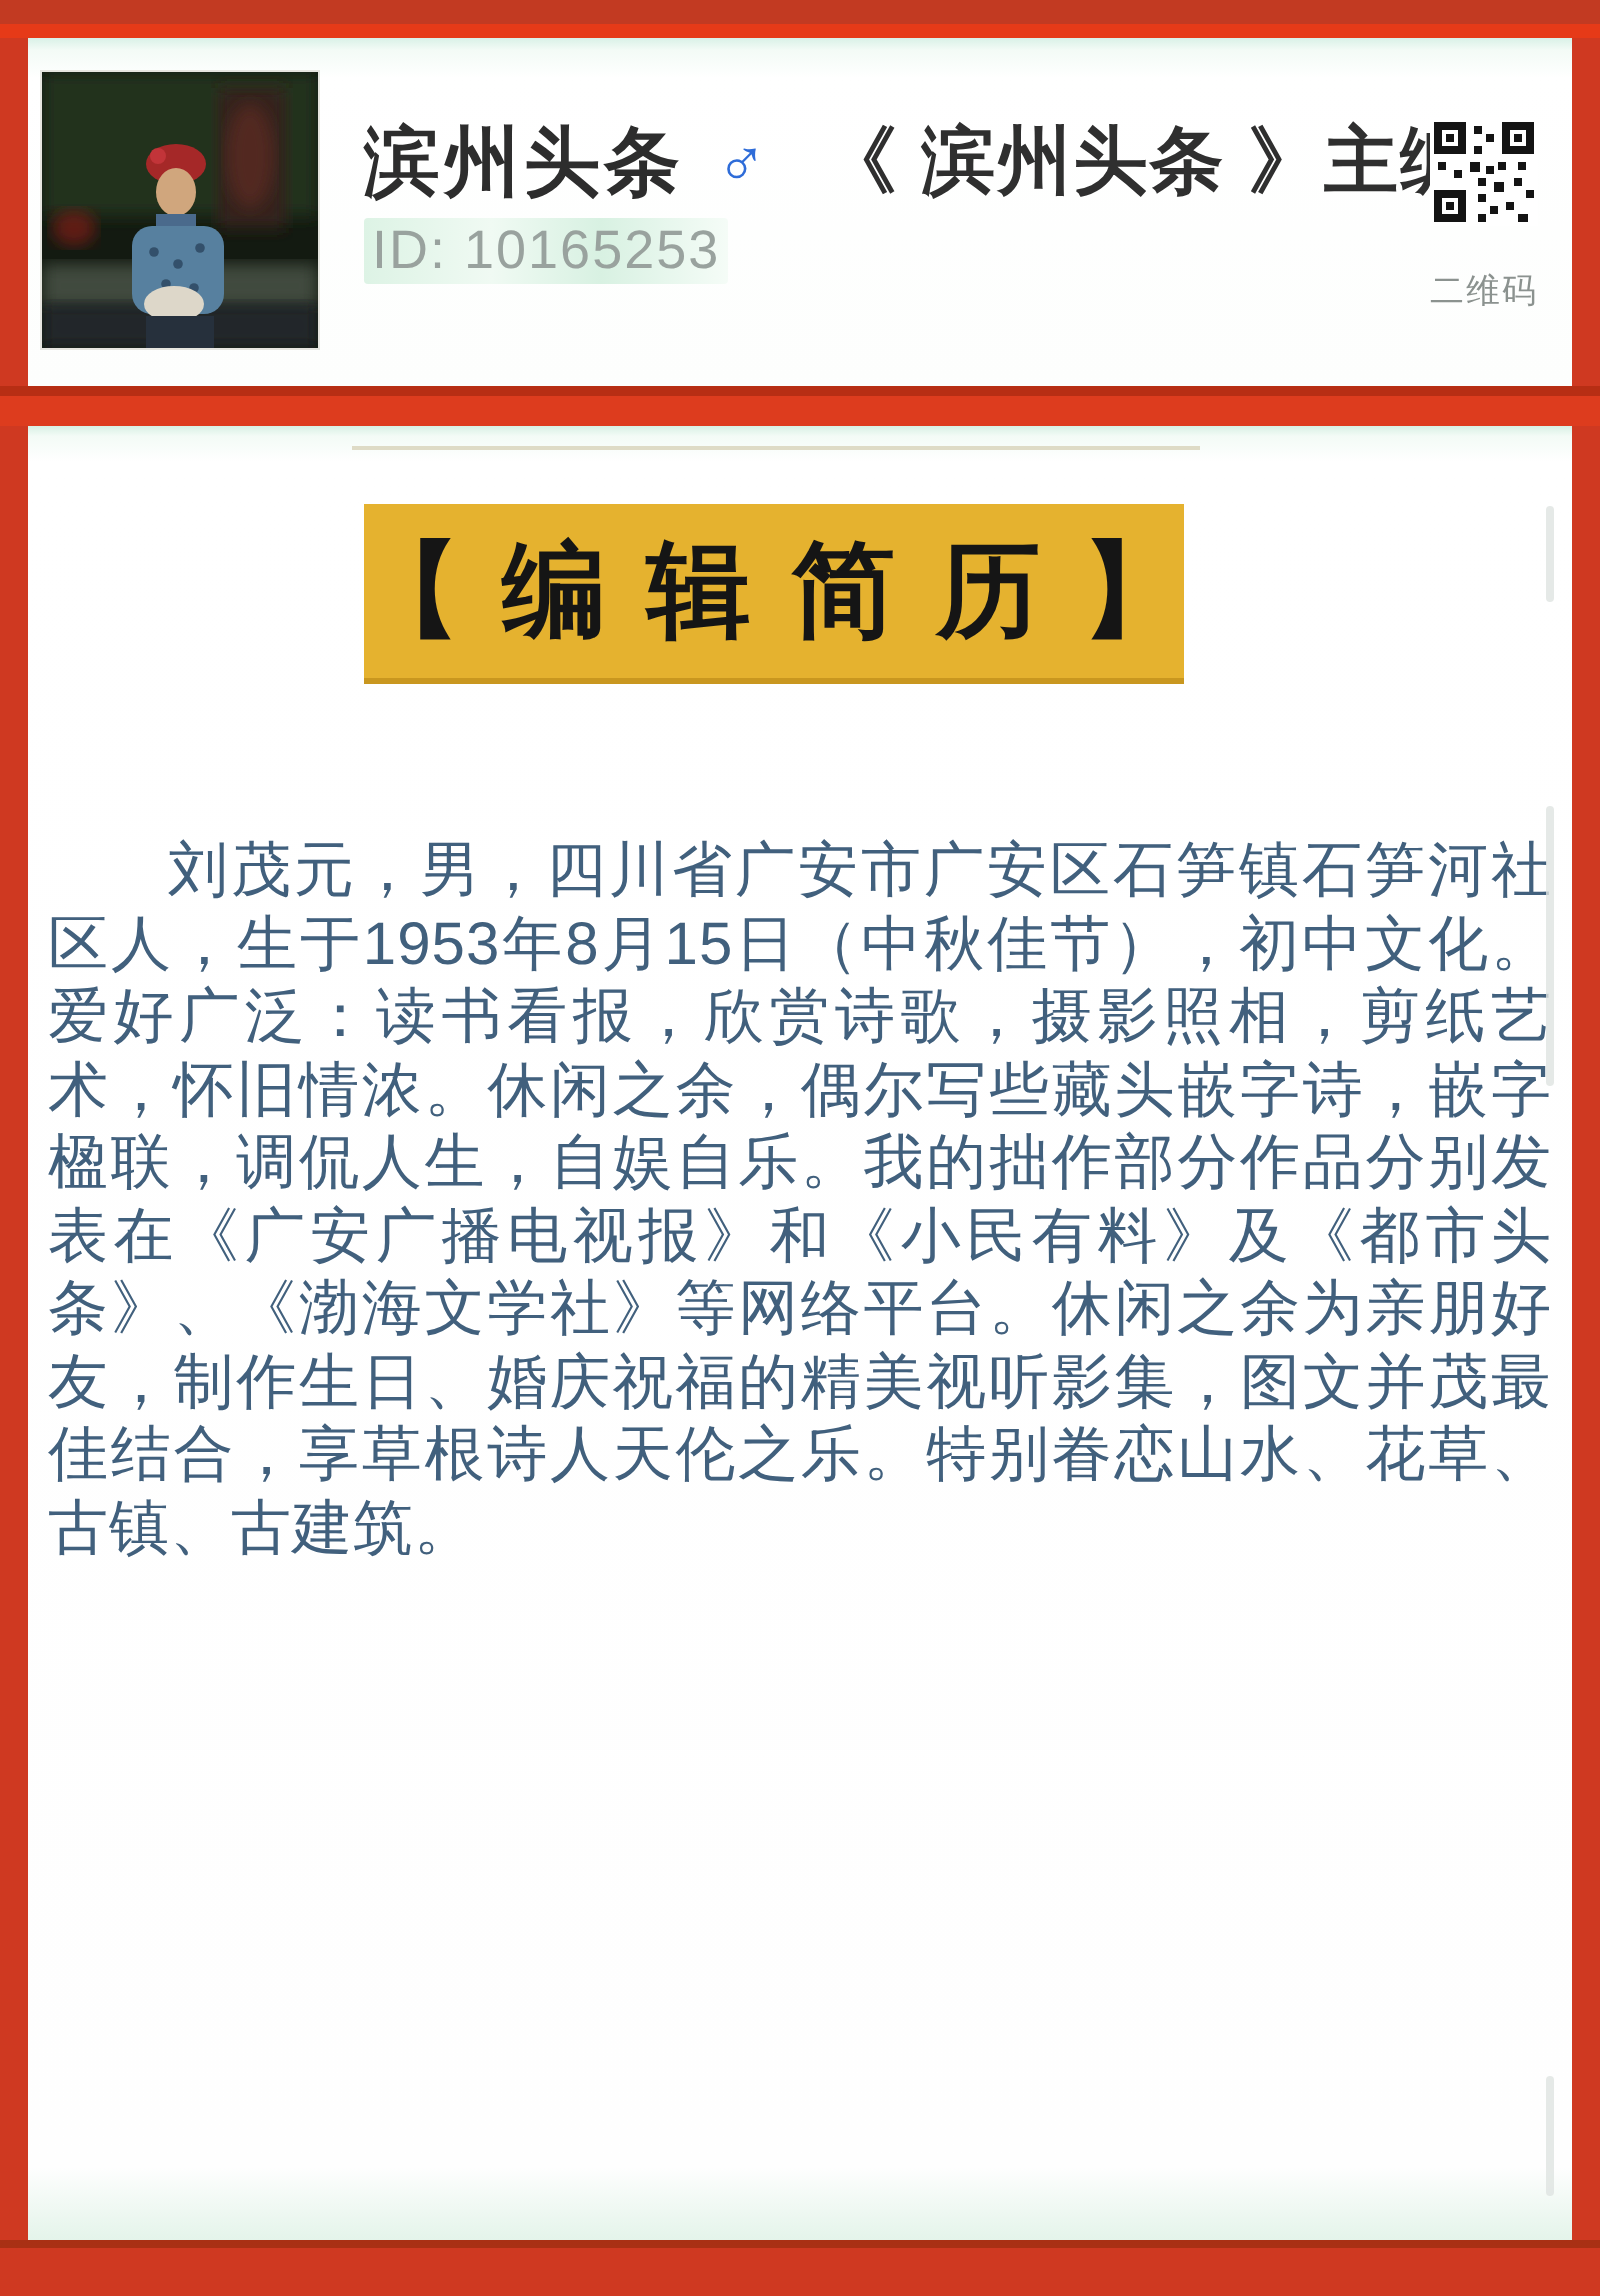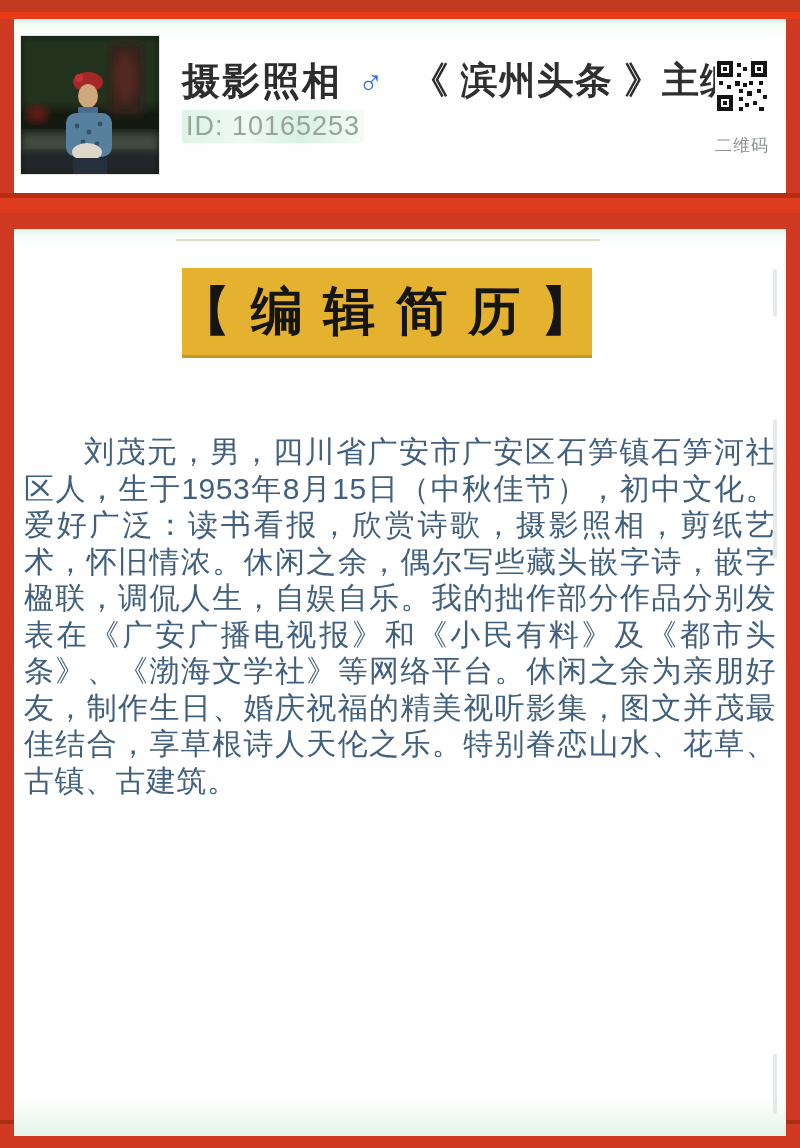--- a/index.html
+++ b/index.html
@@ -26,36 +26,35 @@
   }
   .name-row{
     position:absolute;left:168px;top:38px;height:48px;
     display:flex;align-items:center;gap:16px;white-space:nowrap;
   }
   .profile-name{font-size:38px;font-weight:700;color:#2d2d2d;letter-spacing:2px;}
   .male-symbol{font-size:34px;font-weight:700;color:#2e6cd8;line-height:1;}
   .role-title{font-size:37px;font-weight:700;color:#2f2f2f;letter-spacing:1px;margin-left:12px;}
   .meta-row{
     position:absolute;left:168px;top:90px;height:34px;
-    display:flex;align-items:center;gap:22px;white-space:nowrap;
+    display:flex;align-items:flex-start;gap:22px;white-space:nowrap;
   }
   .meta-item{
     font-size:27px;color:#99a29e;letter-spacing:1px;
     background:linear-gradient(90deg,#ddf3e5 0%,#f0faf3 35%,#d8f1e2 65%,#f5fcf7 100%);
     padding:1px 4px;border-radius:2px;
   }
   .qr-block{position:absolute;right:14px;top:40px;width:60px;text-align:center;}
   .qr-svg{display:block;margin:0 auto;}
   .qr-caption{margin-top:21px;font-size:17px;color:#8b928f;letter-spacing:1px;}
 
   
   .main-panel{
     position:absolute;left:14px;top:213px;width:772px;height:907px;
     background:linear-gradient(180deg,#d8f0e4 0,#f3fbf6 5px,#ffffff 18px,#fefefe 96%,#e4f4ea 100%);
-    margin-top:16px;
   }
   .faint-rule{
     position:absolute;left:162px;top:10px;width:424px;height:2px;
     background:#d6cfb4;opacity:.75;
   }
   .section-title{
     position:absolute;left:168px;top:39px;width:410px;height:90px;
     background:#e5b22f;border-bottom:3px solid #c9971f;box-sizing:border-box;
     display:flex;align-items:center;justify-content:center;
     font-size:52px;font-weight:700;color:#151515;letter-spacing:3px;white-space:nowrap;
@@ -109,21 +108,21 @@
         <circle cx="68" cy="96" r="2.4" fill="#33506b"></circle>
       <circle cx="79" cy="88" r="2.4" fill="#33506b"></circle>
         <circle cx="62" cy="106" r="2.4" fill="#33506b"></circle>
       <circle cx="76" cy="108" r="2.4" fill="#33506b"></circle>
       <ellipse cx="66" cy="116" rx="15" ry="9" fill="#ddd7c9"></ellipse>
       <rect x="52" y="122" width="34" height="16" fill="#26303c"></rect>
     </svg>
   </div>
 
   <div class="name-row">
-    <span class="profile-name">摄影照相</span>
+    <span class="profile-name">滨州头条</span>
     <span class="male-symbol">♂</span>
     <span class="role-title">《 滨州头条 》主编</span>
   </div>
 
   <div class="meta-row">
     <span class="meta-item">ID: 10165253</span>
   </div>
 
   <div class="qr-block">
     <svg class="qr-svg" width="54" height="54" viewBox="0 0 54 54">

